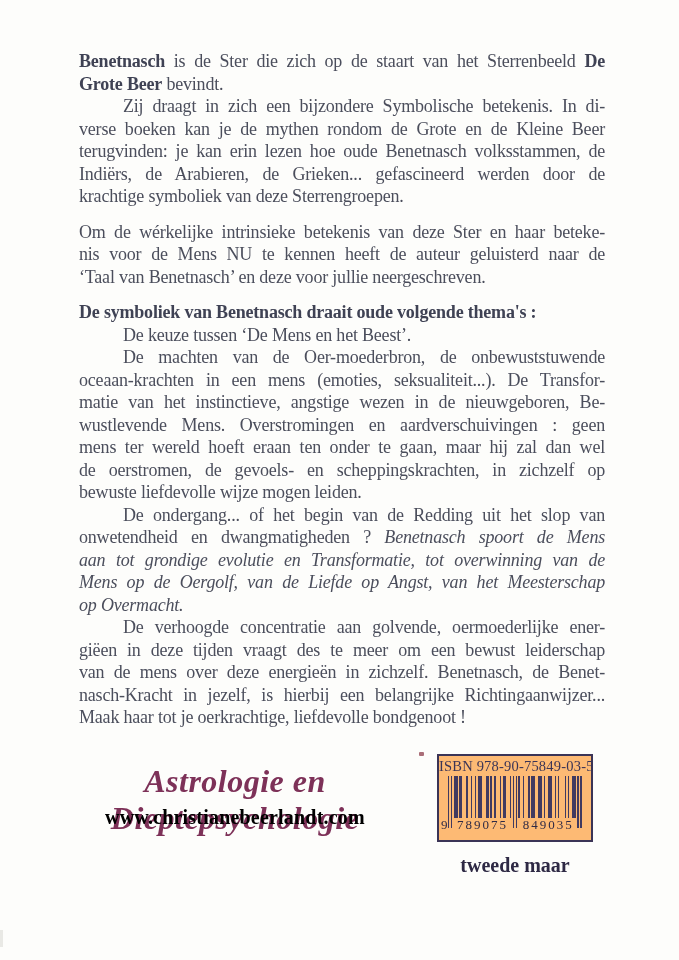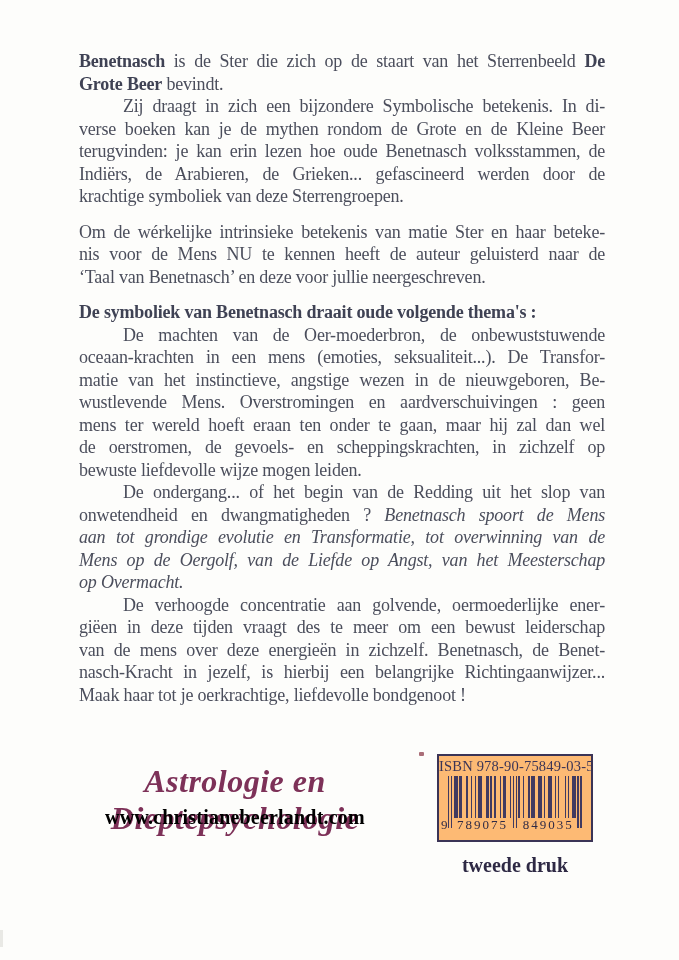--- a/index.html
+++ b/index.html
@@ -103,24 +103,25 @@
 <div class="page">
 
   <div class="text-block">
       <div class="line"><span class="b">Benetnasch</span><span> is de Ster die zich op de staart van het Sterrenbeeld </span><span class="b">De</span></div>
       <div class="line last"><span class="b">Grote Beer</span><span> bevindt.</span></div>
       <div class="line ind"><span>Zij draagt in zich een bijzondere Symbolische betekenis. In di-</span></div>
       <div class="line"><span>verse boeken kan je de mythen rondom de Grote en de Kleine Beer</span></div>
       <div class="line"><span>terugvinden: je kan erin lezen hoe oude Benetnasch volksstammen, de</span></div>
       <div class="line"><span>Indiërs, de Arabieren, de Grieken... gefascineerd werden door de</span></div>
       <div class="line last"><span>krachtige symboliek van deze Sterrengroepen.</span></div>
-      <div class="line gap"><span>Om de wérkelijke intrinsieke betekenis van matie Ster en haar beteke-</span></div>
+      <div class="line gap"><span>Om de wérkelijke intrinsieke betekenis van deze Ster en haar beteke-</span></div>
       <div class="line"><span>nis voor de Mens NU te kennen heeft de auteur geluisterd naar de</span></div>
       <div class="line last"><span>‘Taal van Benetnasch’ en deze voor jullie neergeschreven.</span></div>
       <div class="line gap last hd"><span>De symboliek van Benetnasch draait oude volgende thema's :</span></div>
+      <div class="line ind last"><span>De keuze tussen ‘De Mens en het Beest’.</span></div>
       <div class="line ind"><span>De machten van de Oer-moederbron, de onbewuststuwende</span></div>
       <div class="line"><span>oceaan-krachten in een mens (emoties, seksualiteit...). De Transfor-</span></div>
       <div class="line"><span>matie van het instinctieve, angstige wezen in de nieuwgeboren, Be-</span></div>
       <div class="line"><span>wustlevende Mens. Overstromingen en aardverschuivingen : geen</span></div>
       <div class="line"><span>mens ter wereld hoeft eraan ten onder te gaan, maar hij zal dan wel</span></div>
       <div class="line"><span>de oerstromen, de gevoels- en scheppingskrachten, in zichzelf op</span></div>
       <div class="line last"><span>bewuste liefdevolle wijze mogen leiden.</span></div>
       <div class="line ind"><span>De ondergang... of het begin van de Redding uit het slop van</span></div>
       <div class="line"><span>onwetendheid en dwangmatigheden ? </span><span class="i">Benetnasch spoort de Mens</span></div>
       <div class="line"><span class="i">aan tot grondige evolutie en Transformatie, tot overwinning van de</span></div>
@@ -236,18 +237,18 @@
         <div class="bar guard"></div>
         <div class="bar on guard"></div>
       </div>
     <div class="digits">
       <span>9</span>
       <span class="g1">789075</span>
       <span class="g2">849035</span>
     </div>
   </div>
 
-  <div class="edition">tweede druk</div>
+  <div class="edition">tweede maar</div>
 
   <div class="edge-mark"></div>
   <div class="red-speck"></div>
 
 </div>
 
 </body></html>

